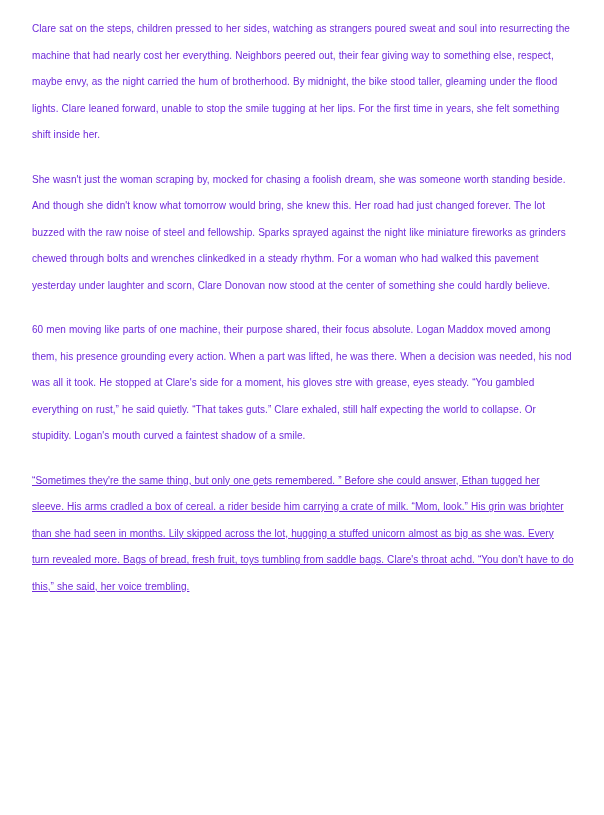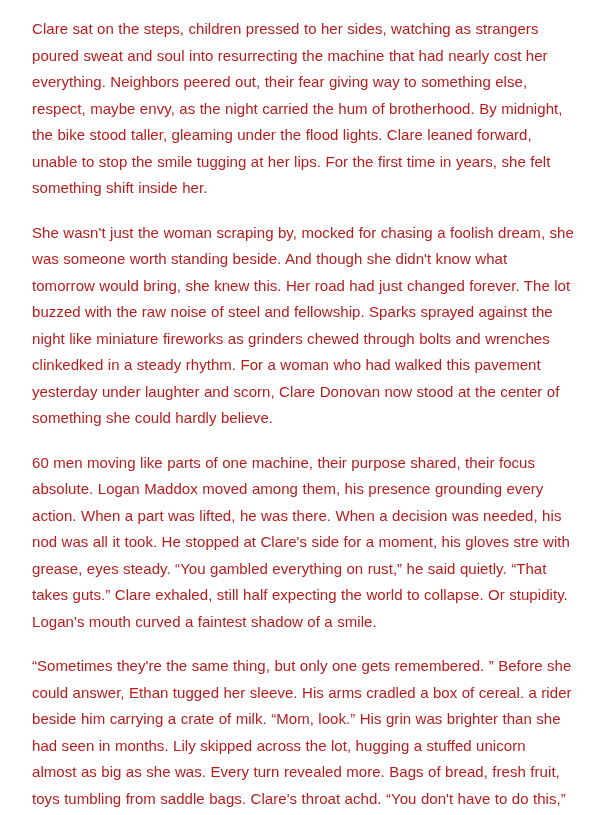--- a/index.html
+++ b/index.html
@@ -18,30 +18,31 @@
     box-sizing: border-box;
     width: 604px;
     height: 815px;
     padding: 16px 30px 0 32px;
     background: #ffffff;
   }
   .article {
     display: block;
   }
   .para {
-    font-size: 15px;
+    font-size: 10px;
     line-height: 26.5px;
-    color: #b91c1c;
+    color: #6d28d9;
     margin: 0 0 18px 0;
     text-align: left;
     letter-spacing: 0.05px;
     word-spacing: 0.2px;
   }
   .para:last-child {
     margin-bottom: 4px;
+    text-decoration: underline;
   }
 </style>
 </head>
 <body>
 
 <div class="page">
   <article class="article">
     <p class="para">Clare sat on the steps, children pressed to her sides, watching as strangers poured sweat and soul into resurrecting the machine that had nearly cost her everything. Neighbors peered out, their fear giving way to something else, respect, maybe envy, as the night carried the hum of brotherhood. By midnight, the bike stood taller, gleaming under the flood lights. Clare leaned forward, unable to stop the smile tugging at her lips. For the first time in years, she felt something shift inside her.</p>
     <p class="para">She wasn't just the woman scraping by, mocked for chasing a foolish dream, she was someone worth standing beside. And though she didn't know what tomorrow would bring, she knew this. Her road had just changed forever. The lot buzzed with the raw noise of steel and fellowship. Sparks sprayed against the night like miniature fireworks as grinders chewed through bolts and wrenches clinkedked in a steady rhythm. For a woman who had walked this pavement yesterday under laughter and scorn, Clare Donovan now stood at the center of something she could hardly believe.</p>
     <p class="para">60 men moving like parts of one machine, their purpose shared, their focus absolute. Logan Maddox moved among them, his presence grounding every action. When a part was lifted, he was there. When a decision was needed, his nod was all it took. He stopped at Clare's side for a moment, his gloves stre with grease, eyes steady. “You gambled everything on rust,” he said quietly. “That takes guts.” Clare exhaled, still half expecting the world to collapse. Or stupidity. Logan's mouth curved a faintest shadow of a smile.</p>

